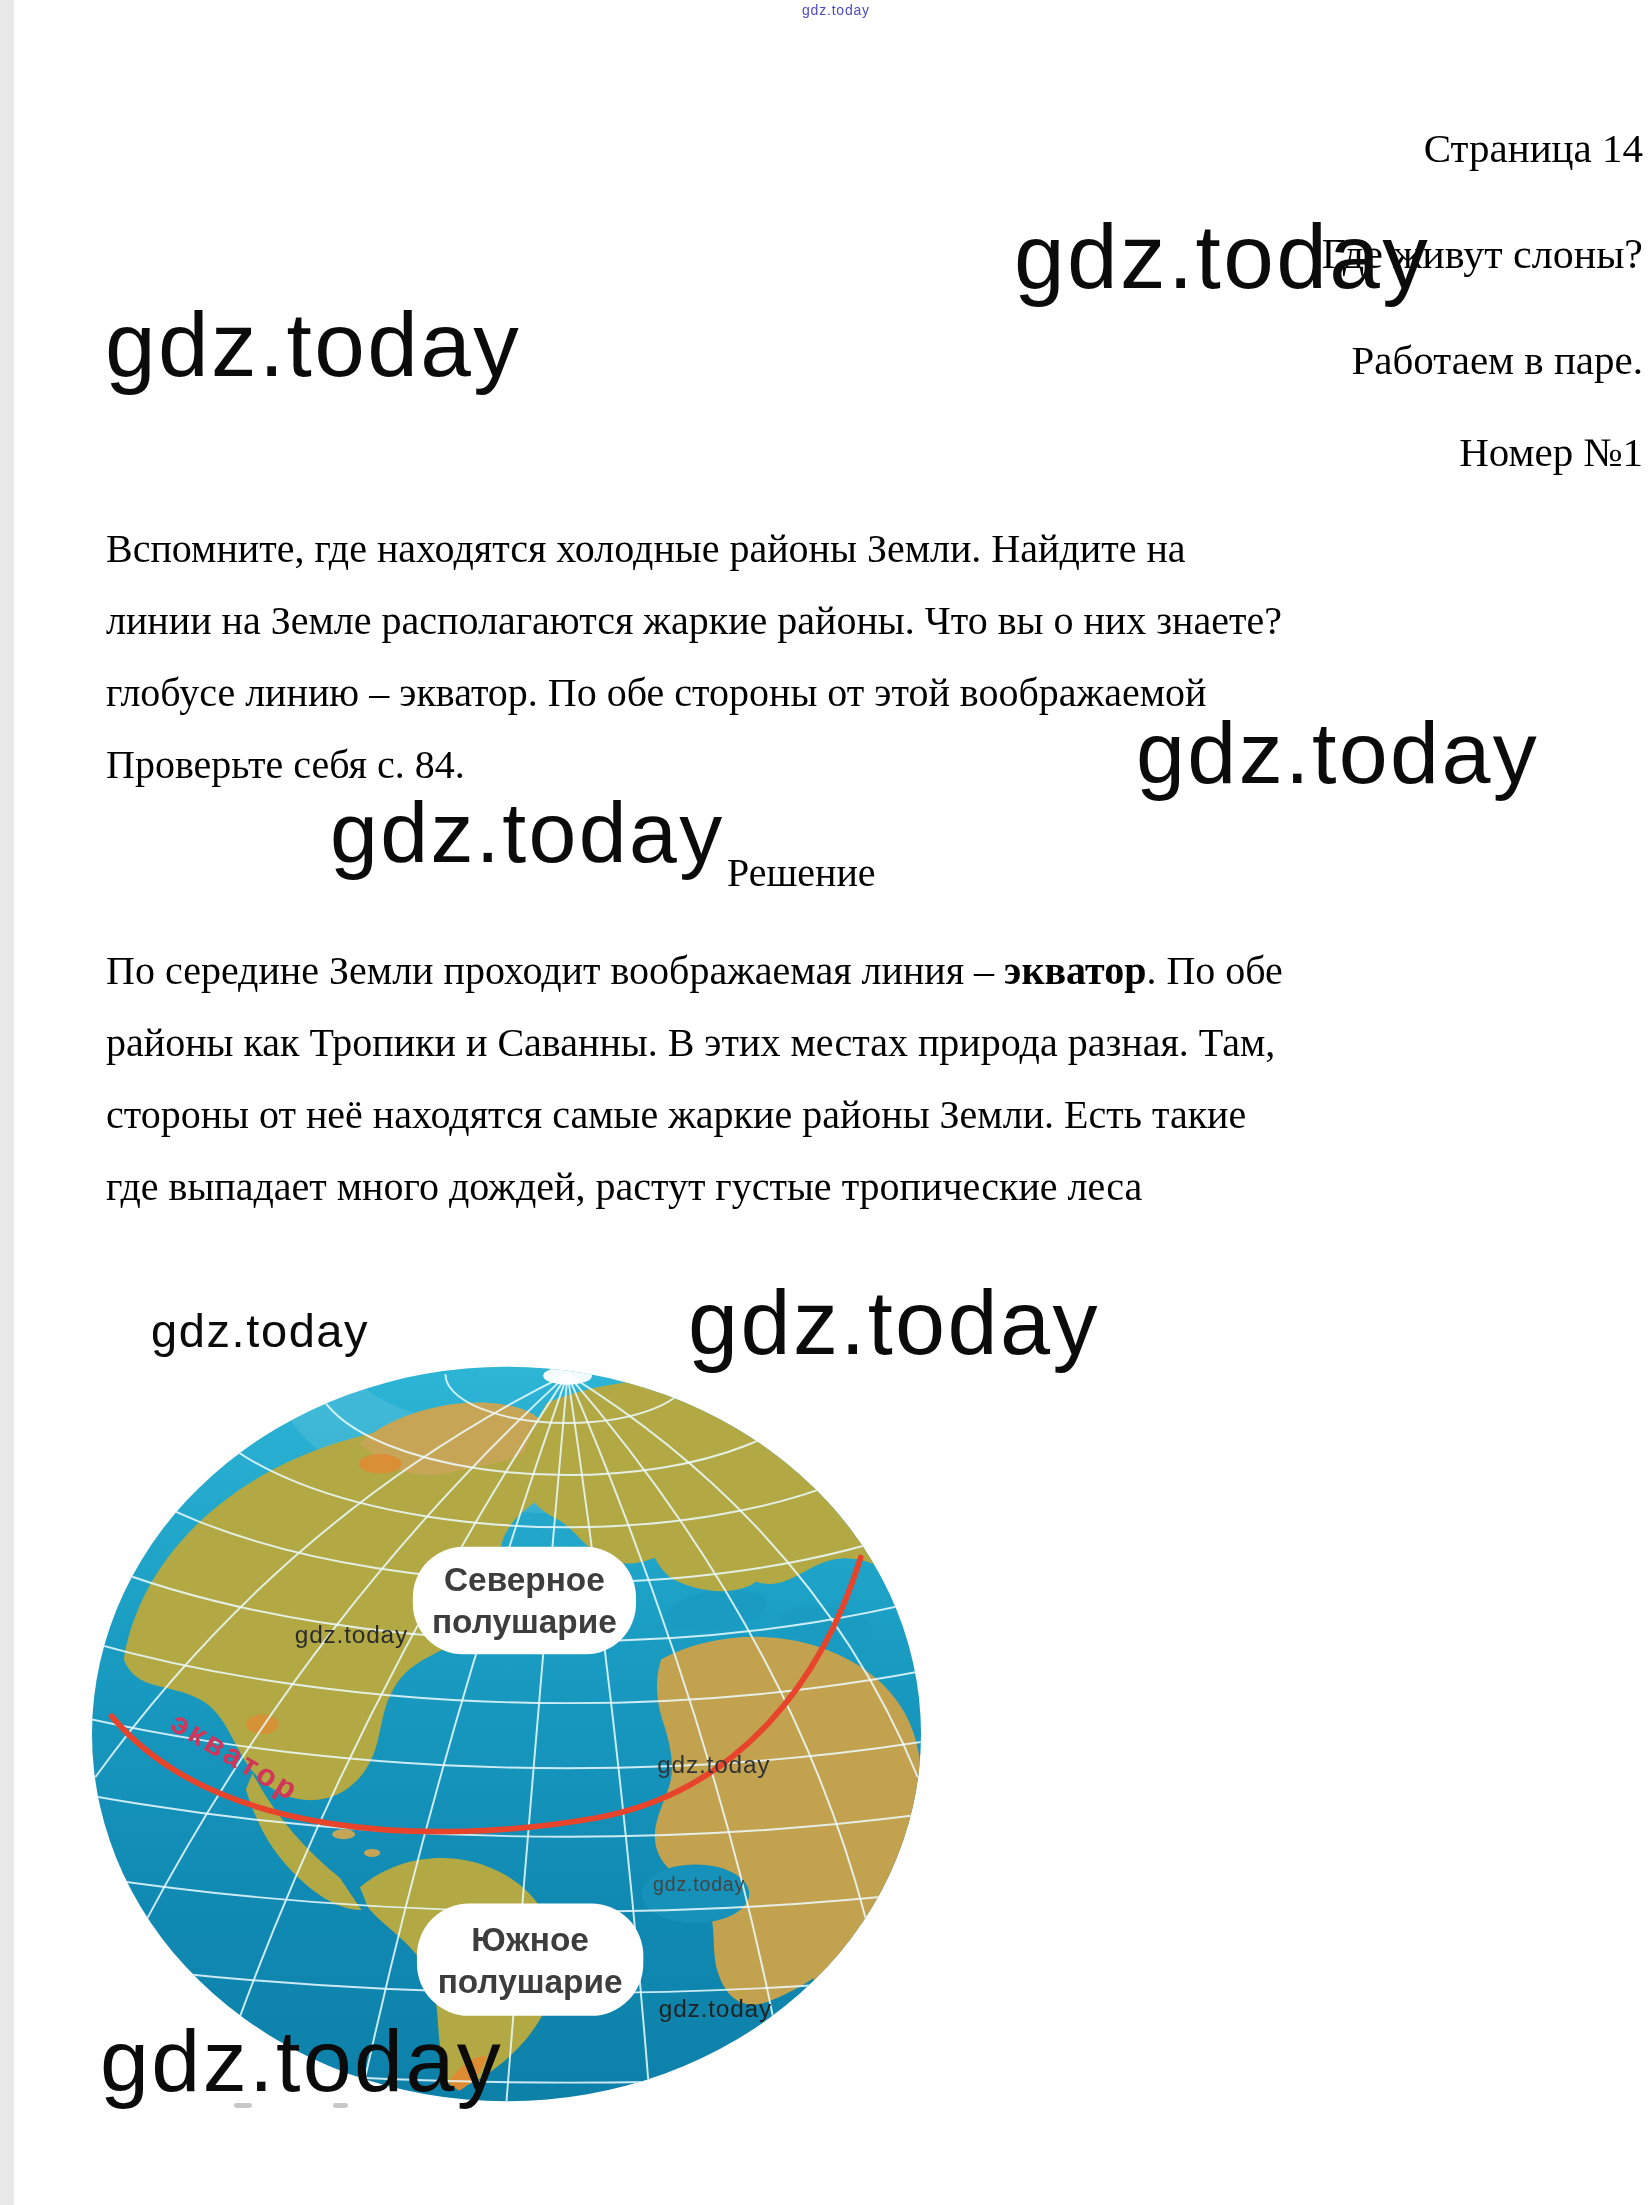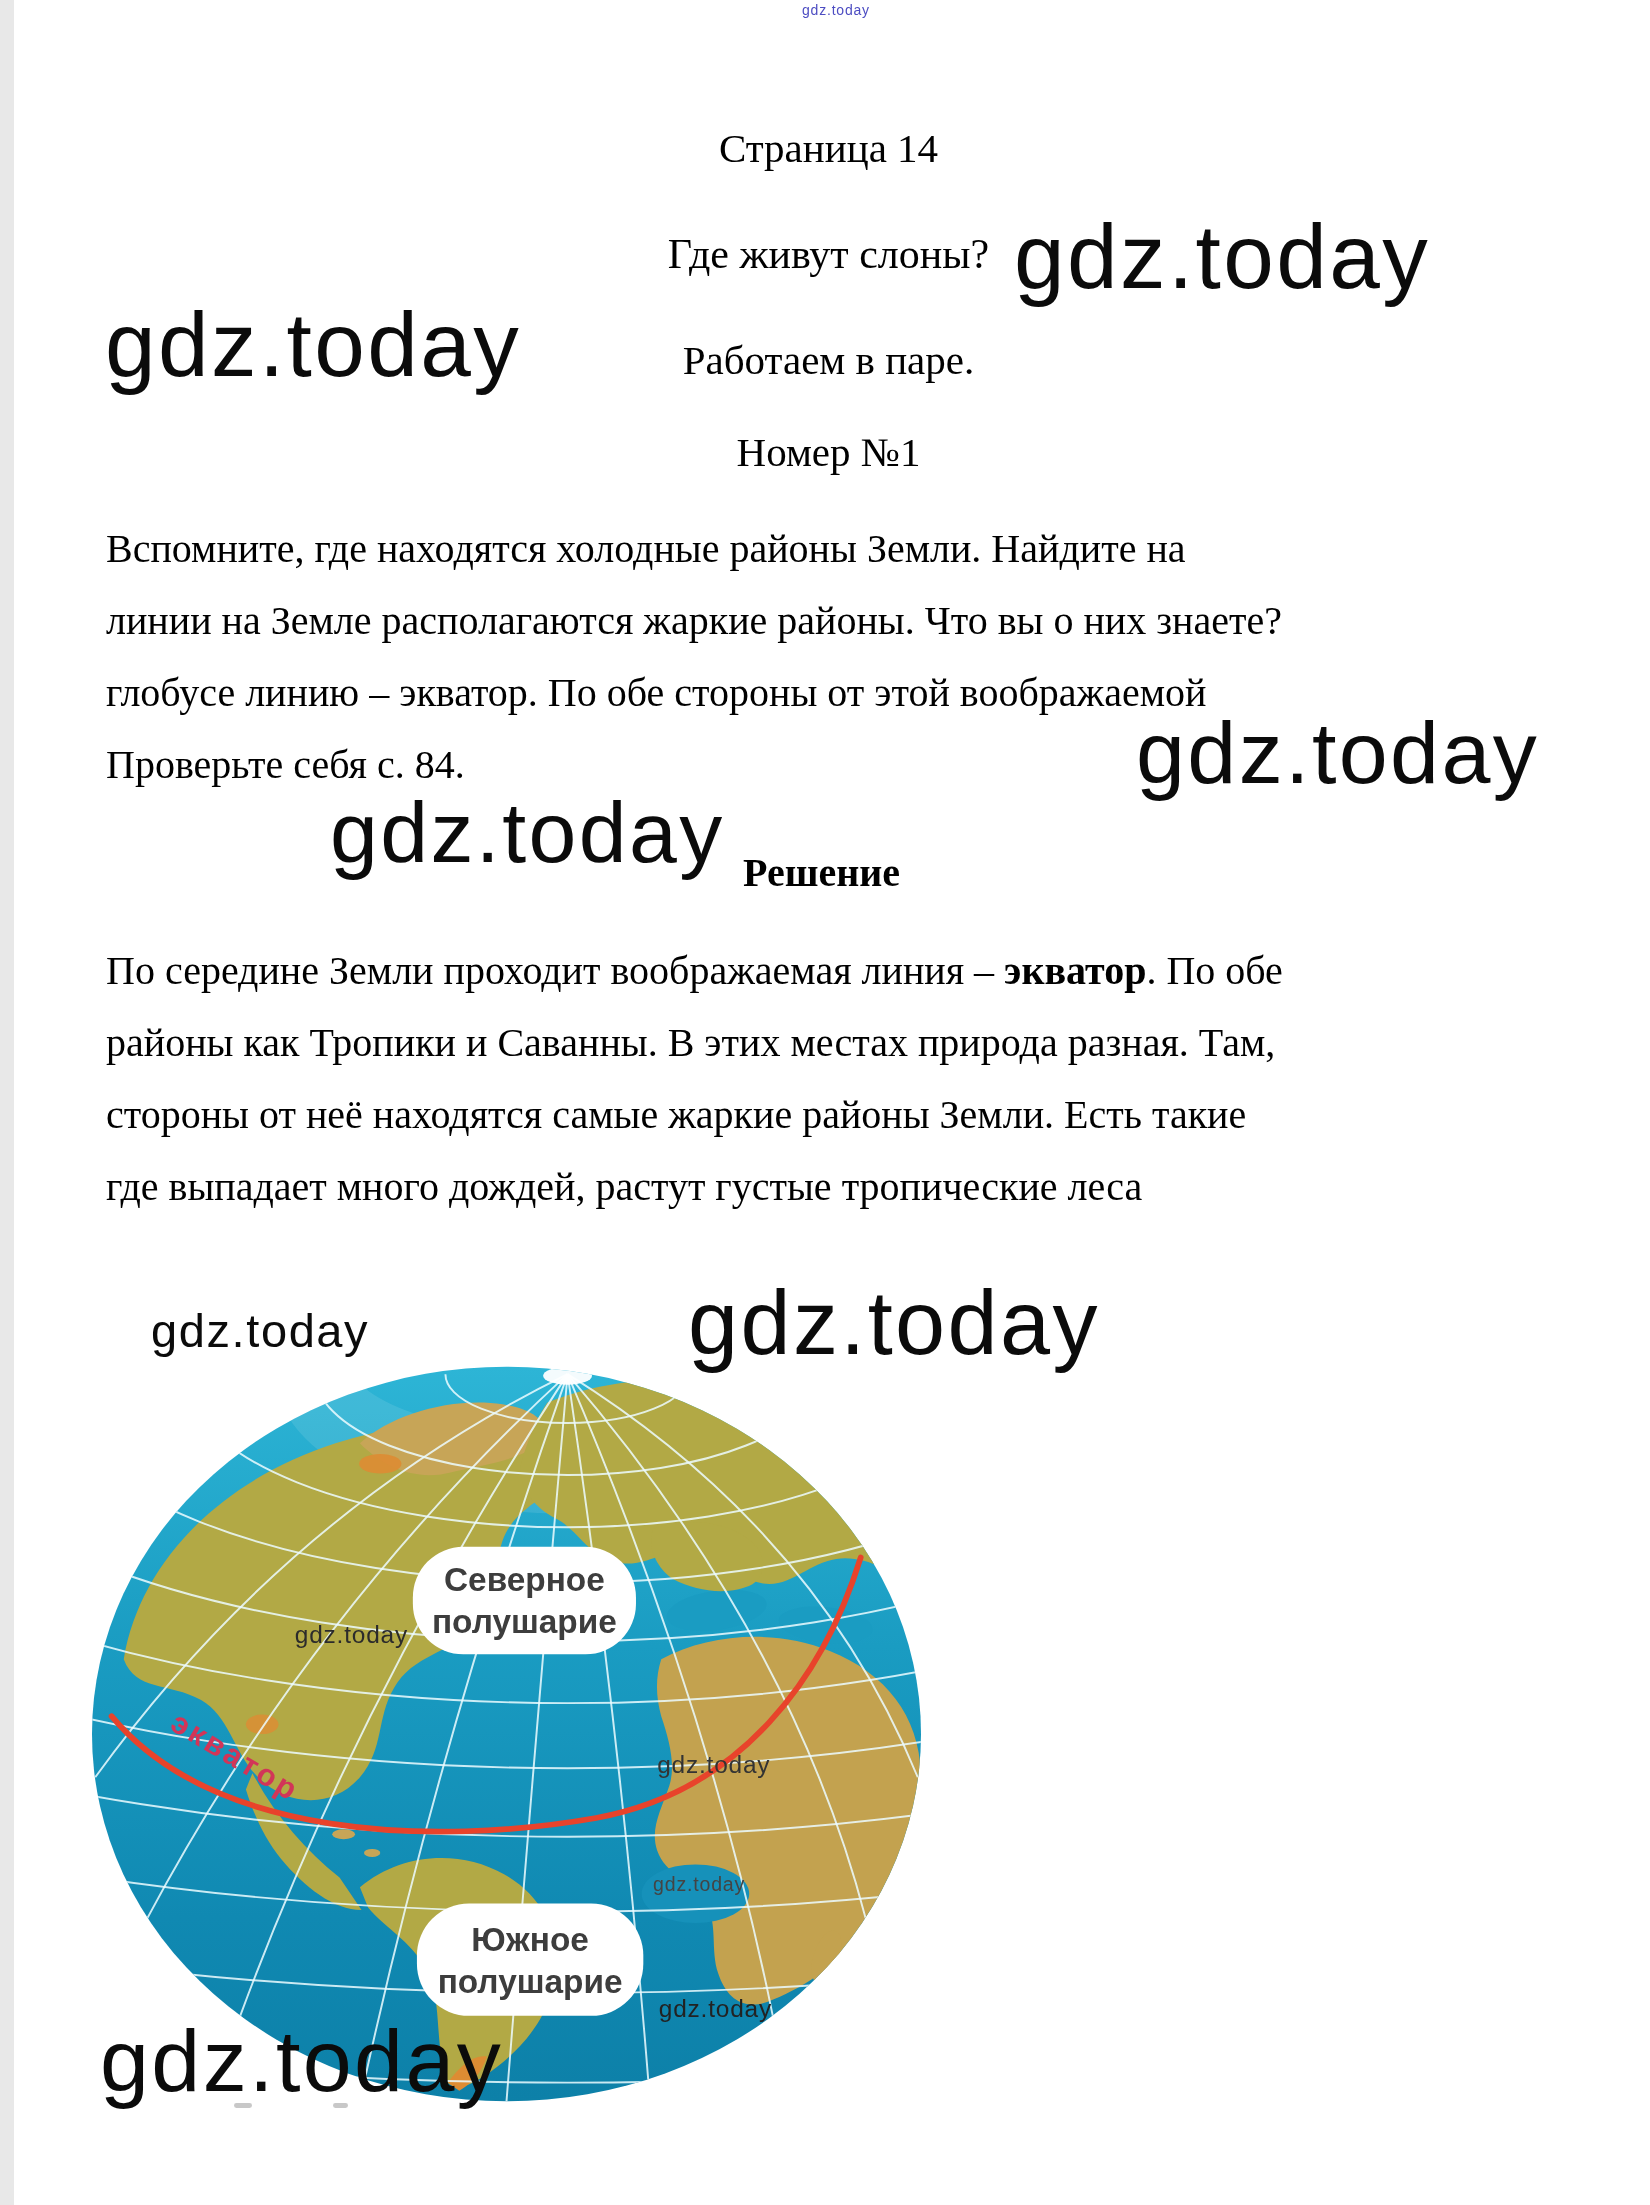--- a/index.html
+++ b/index.html
@@ -1,19 +1,19 @@
 <!DOCTYPE html>
 <html style="font-size:13px"><head>
 <meta charset="utf-8">
 <style>
   html,body{margin:0;padding:0;background:#e8e8e8;}
   .page{position:relative;width:1651px;height:2205px;background:#ffffff;overflow:hidden;
         font-family:"Liberation Serif","DejaVu Serif",serif;color:#000;margin-left:14px;}
   .abs{position:absolute;}
-  .center-line{left:0;width:1629px;text-align:center;}
+  .center-line{left:0;width:1629px;text-align:right;}
   .serif-h{font-size:41px;white-space:nowrap;}
   .para{font-size:40px;line-height:72px;}
   .para div{white-space:nowrap;}
   .wm{font-family:"Liberation Sans","DejaVu Sans",sans-serif;font-weight:400;
       letter-spacing:2.4px;white-space:nowrap;color:#0b0b0b;}
   .wm-big{font-size:91px;}
   .wm-med{font-size:47px;letter-spacing:1.6px;}
   .wm-tiny{font-size:14px;letter-spacing:0.8px;}
   .frag{position:absolute;background:#9a9a9a;opacity:.55;border-radius:2.4px;}
   svg text{font-family:"Liberation Sans","DejaVu Sans",sans-serif;}
@@ -42,21 +42,21 @@
       <div>Вспомните, где находятся холодные районы Земли. Найдите на</div>
       <div>линии на Земле располагаются жаркие районы. Что вы о них знаете?</div>
       <div>глобусе линию – экватор. По обе стороны от этой воображаемой</div>
       <div>Проверьте себя с. 84.</div>
     </div>
 
   <div class="abs wm" style="left:1122px;top:702px;font-size:88px;">gdz.today</div>
 
   <div class="abs wm" style="left:316px;top:783px;font-size:86px;">gdz.today</div>
 
-  <div class="abs serif-h" style="left:729px;top:849px;font-size:40px;font-weight:bold;">Решение</div>
+  <div class="abs serif-h" style="left:713px;top:849px;font-size:40px;">Решение</div>
 
   <div class="abs para" style="left:92px;top:935px;">
       <div><span>По середине Земли проходит воображаемая линия – </span><span style="font-weight: bold;">экватор</span><span>. По обе</span></div>
       <div><span>районы как Тропики и Саванны. В этих местах природа разная. Там,</span></div>
       <div><span>стороны от неё находятся самые жаркие районы Земли. Есть такие</span></div>
       <div><span>где выпадает много дождей, растут густые тропические леса</span></div>
     </div>
 
   <div class="abs wm wm-med" style="left:137px;top:1303px;">gdz.today</div>
 

